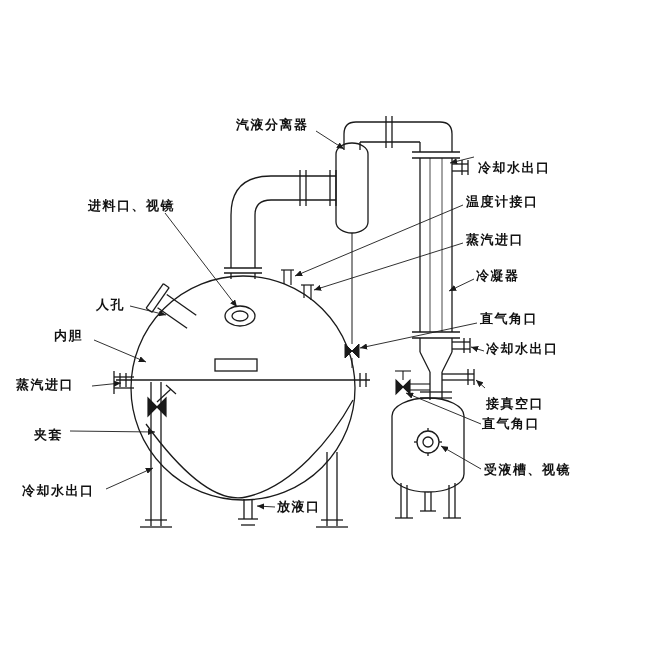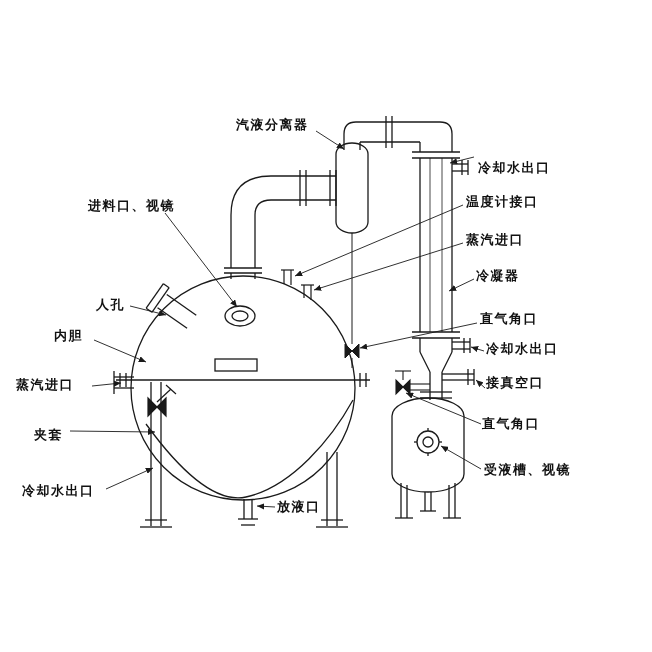--- a/index.html
+++ b/index.html
@@ -253,20 +253,20 @@
   <div class="lbl" style="left:478px;top:161px">冷却水出口</div>
   <div class="lbl" style="left:88px;top:199px">进料口、视镜</div>
   <div class="lbl" style="left:466px;top:195px">温度计接口</div>
   <div class="lbl" style="left:466px;top:233px">蒸汽进口</div>
   <div class="lbl" style="left:476px;top:269px">冷凝器</div>
   <div class="lbl" style="left:96px;top:298px">人孔</div>
   <div class="lbl" style="left:480px;top:312px">直气角口</div>
   <div class="lbl" style="left:54px;top:329px">内胆</div>
   <div class="lbl" style="left:486px;top:342px">冷却水出口</div>
   <div class="lbl" style="left:16px;top:378px">蒸汽进口</div>
-  <div class="lbl" style="left:486px;top:376px">接真空口</div>
+  <div class="lbl" style="left:486px;top:397px">接真空口</div>
   <div class="lbl" style="left:34px;top:428px">夹套</div>
   <div class="lbl" style="left:482px;top:417px">直气角口</div>
   <div class="lbl" style="left:22px;top:484px">冷却水出口</div>
   <div class="lbl" style="left:277px;top:500px">放液口</div>
   <div class="lbl" style="left:484px;top:463px">受液槽、视镜</div>
 
 </div>
 
 </body></html>

